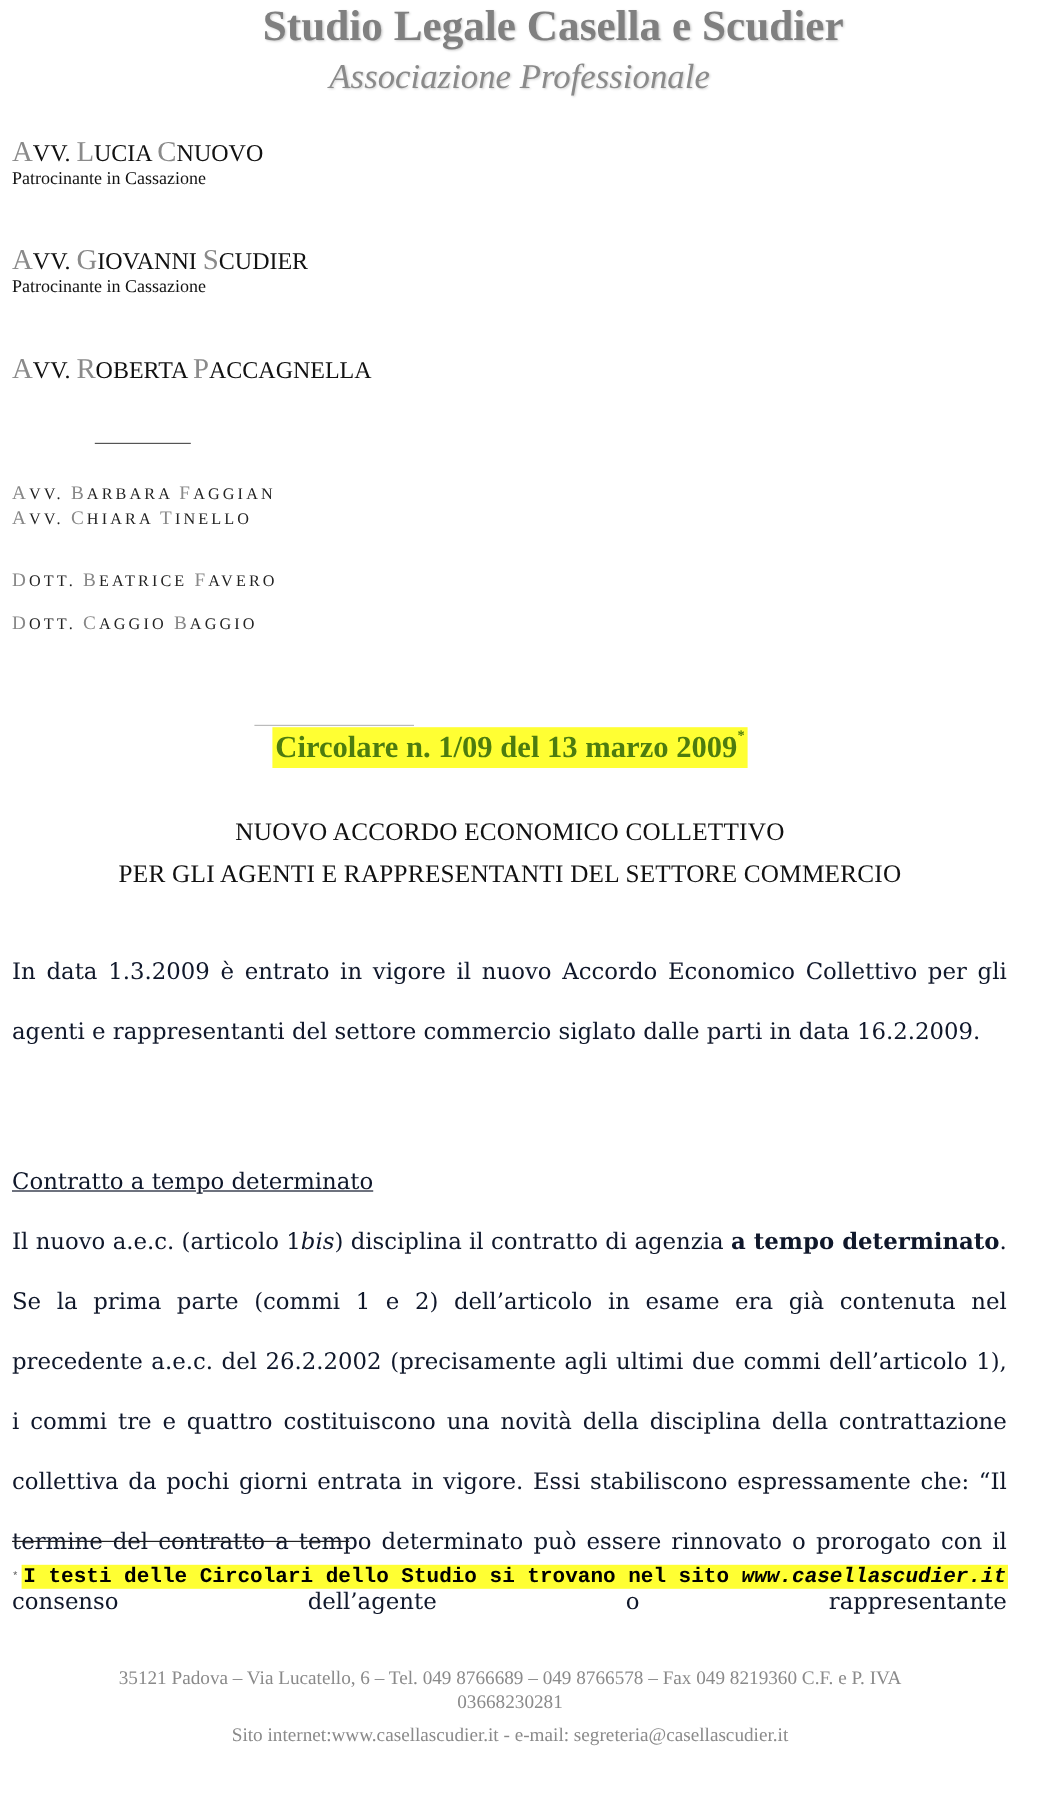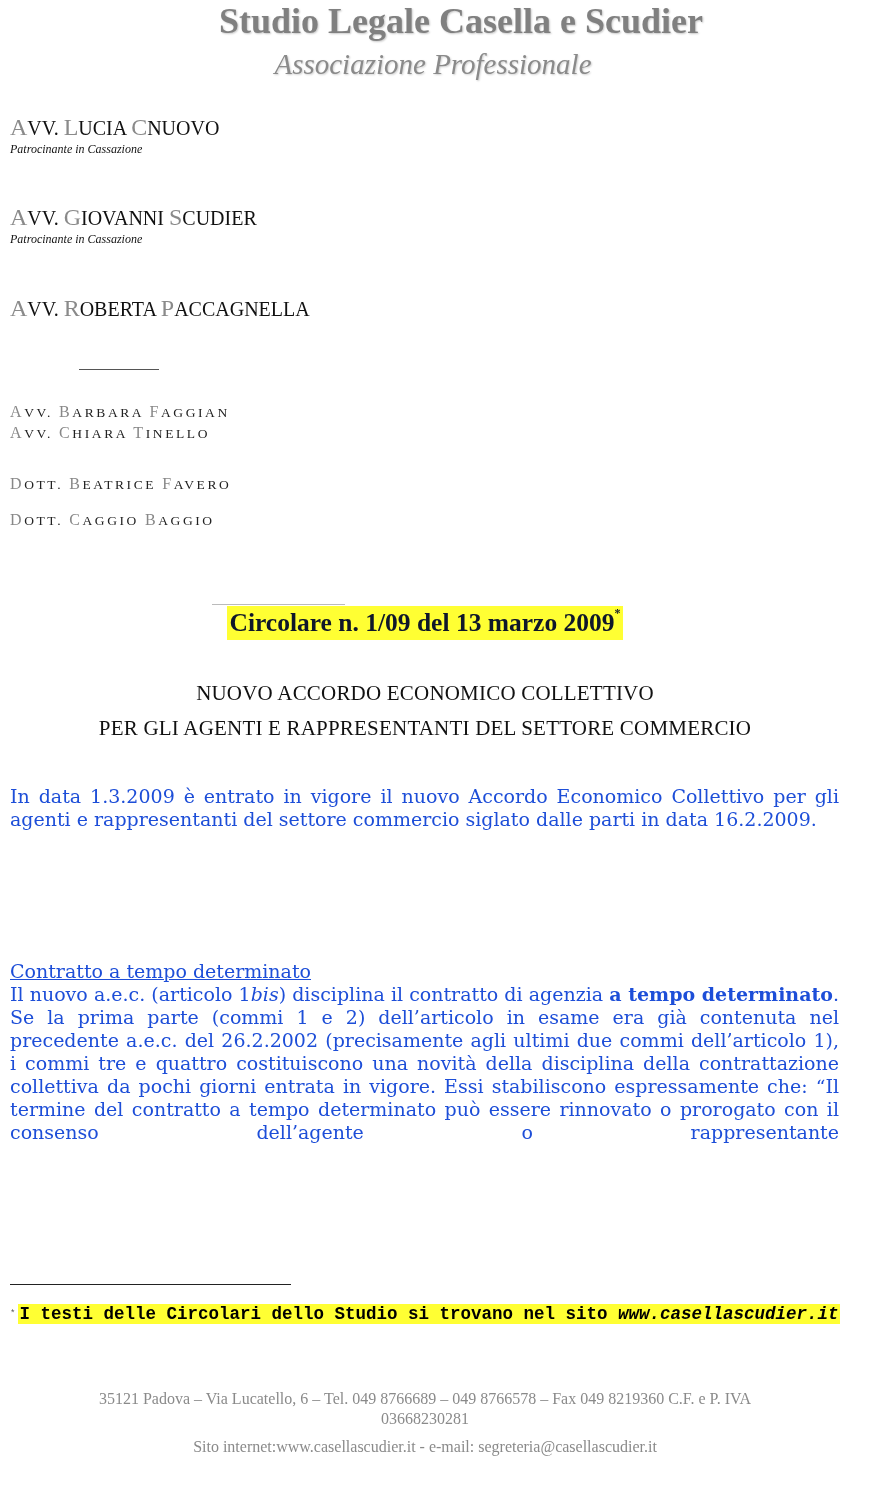--- a/index.html
+++ b/index.html
@@ -13,45 +13,45 @@
     }
     .firm-sub {
       left: 0; width: 866px; top: 48px; text-align: center;
       font-family: "Liberation Serif", serif; font-style: italic; font-size: 29px;
       color: #8a8a8a; text-shadow: 1px 1px 2px #cfcfcf;
     }
 
     .partner { left: 10px; font-family: "Liberation Serif", serif; color: #111; }
     .partner .name { font-size: 20px; letter-spacing: 0; line-height: 24px; }
     .partner .name .cap { font-size: 24px; color: #8a8a8a; }
-    .partner .role { font-style: italic; font-size: 12px; line-height: 18px; }
+    .partner .role { font-size: 15px; line-height: 18px; }
 
     .sep-short { left: 79px; top: 369px; width: 80px; border-top: 1px solid #555; height: 0; }
 
     .assoc { left: 10px; font-family: "Liberation Serif", serif; font-size: 13.5px; letter-spacing: 2.6px; color: #222; }
     .assoc .cap { font-size: 16px; color: #888; }
 
     .title-line { left: 212px; top: 604px; width: 133px; border-top: 1px solid #bbb; height: 0; }
     .title-wrap { left: 0; width: 850px; top: 606px; text-align: center; }
     .title-hl {
       display: inline-block; background: #ffff33;
       font-family: "Liberation Serif", serif; font-weight: bold; font-size: 25.5px; line-height: 34px;
-      color: #0f172a; padding: 0 2px;
+      color: #4d7c0f; padding: 0 2px;
     }
     .title-hl sup { font-size: 12px; vertical-align: top; line-height: 14px; }
 
     .heading {
       left: 0; width: 850px; text-align: center;
       font-family: "Liberation Serif", serif; font-size: 21px; letter-spacing: 0.2px; color: #111;
       transform: scaleX(1.0);
     }
 
     .body-text {
       left: 10px; width: 829px;
-      font-family: "DejaVu Serif", serif; font-size: 19px; line-height: 23px; color: #1d4ed8;
+      font-family: "DejaVu Serif", serif; font-size: 19px; line-height: 50px; color: #0f172a;
       text-align: justify;
     }
     .body-text p { margin: 0; }
     .body-text .u { text-decoration: underline; }
     .body-text .last { text-align-last: justify; }
 
     .fn-rule { left: 10px; top: 1284px; width: 281px; border-top: 1px solid #222; height: 0; }
     .footnote { left: 10px; top: 1303px; font-family: Liberation Mono, monospace; font-size: 17.5px; line-height: 22px; }
     .footnote sup { font-size: 9px; vertical-align: top; color: #555; margin-right: 3px; }
     .footnote .hl { background: #ffff33; font-weight: bold; color: #000; padding: 0 1px; }

